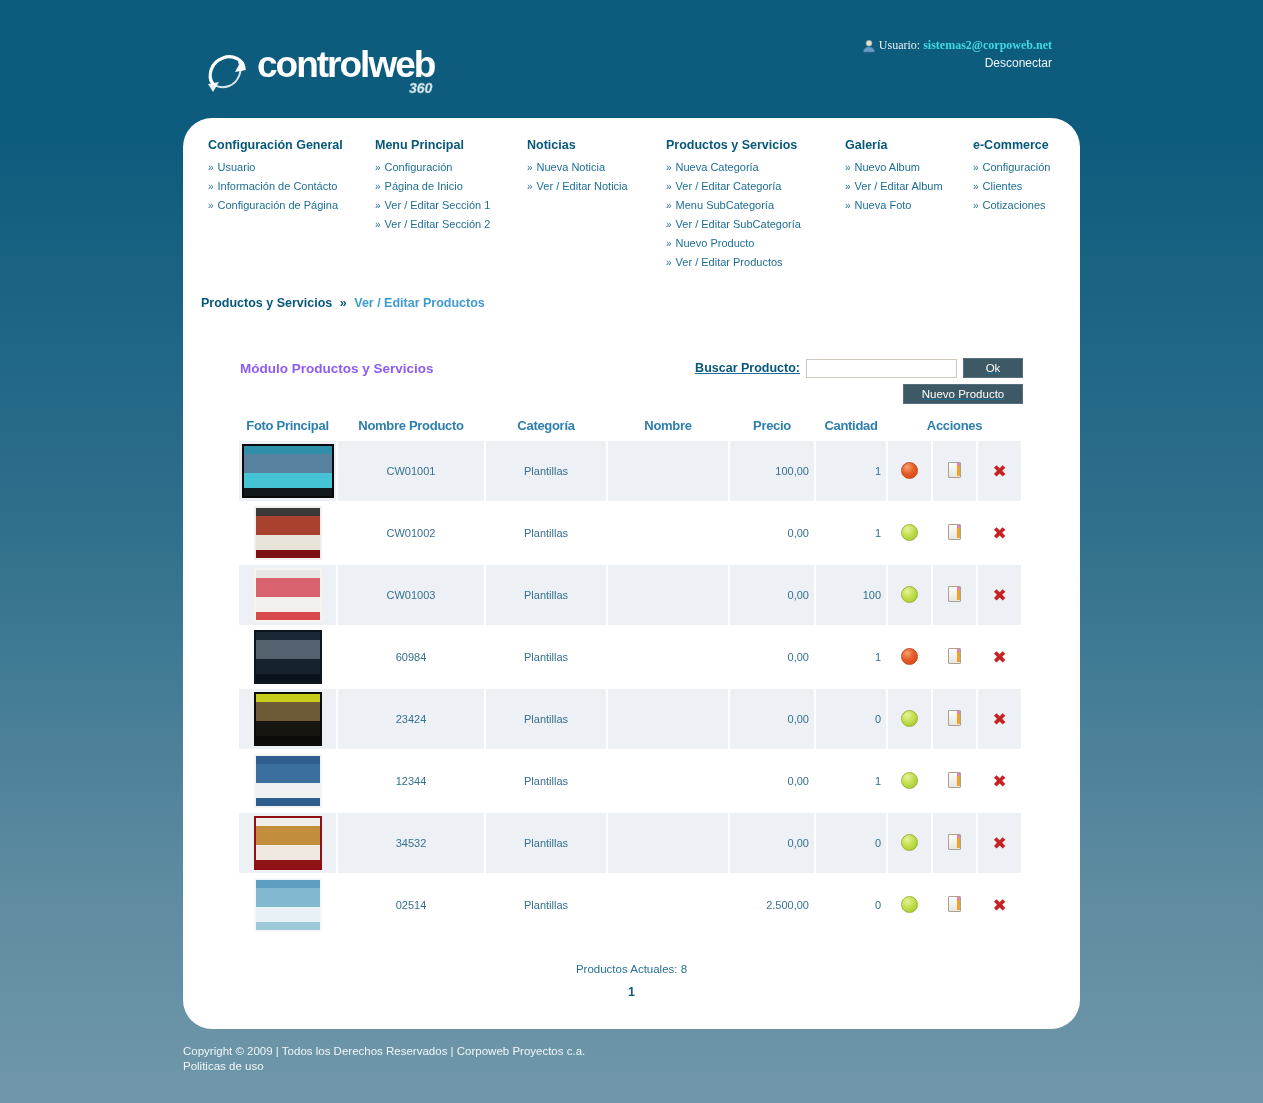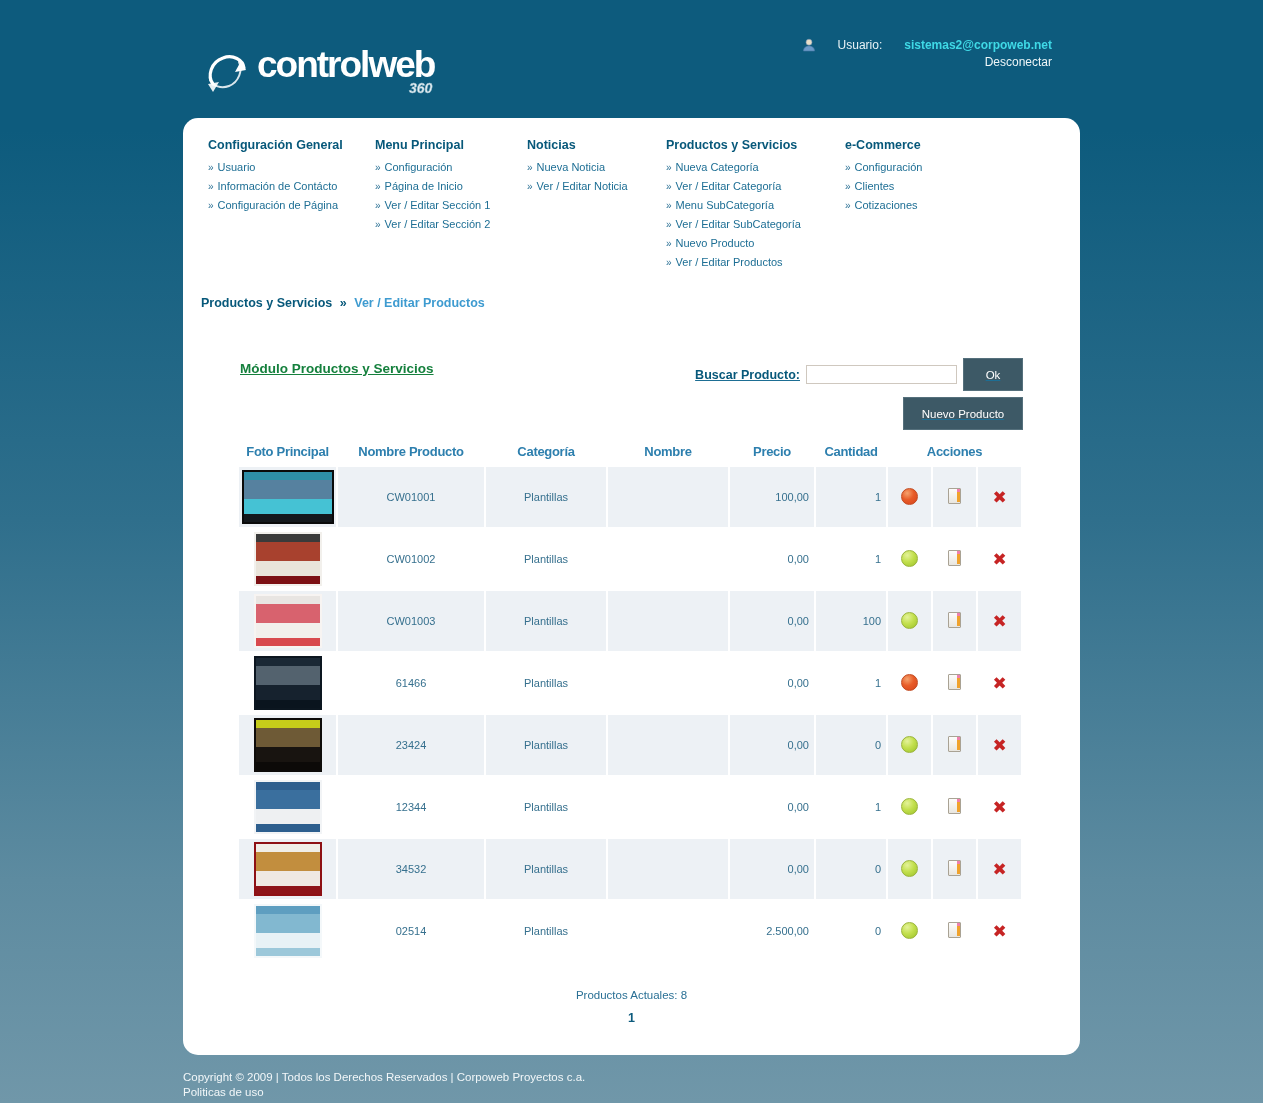--- a/index.html
+++ b/index.html
@@ -15,27 +15,27 @@
 
   
   .top-header { height:118px; position:relative; }
   .logo { position:absolute; left:22px; top:46px; display:flex; align-items:flex-start; cursor:pointer; }
   .logo svg { margin-top:4px; margin-right:8px; }
   .logo-textwrap { display:flex; flex-direction:column; align-items:flex-end; }
   .logo-main { font-size:37px; font-weight:700; letter-spacing:-2px; color:#fff; line-height:38px; }
   .logo-sub { font-size:14px; font-weight:700; font-style:italic; color:#fff; opacity:.9; margin-top:-4px; margin-right:2px;margin-left:16px;
               -webkit-text-stroke:.5px #9fc3d2; }
   .user-block { position:absolute; right:28px; top:38px; text-align:right; font-size:12px; }
-  .user-line { display:flex; align-items:center; justify-content:flex-end; gap:22px; }
+  .user-line { display:flex; align-items:center; justify-content:flex-end; gap:3px;font-family:Liberation Serif, serif; }
   .user-label { color:#e8f2f6; }
   .user-email { color:#3fd9e6; font-weight:700; }
   .logout { margin-top:3px; color:#eef6f8; cursor:pointer; }
 
   
-  .card { background:#fff; border-radius:15px; min-height:906px; padding-top:20px; color:#1d6e94; position:relative; }
+  .card { background:#fff; border-radius:29px; min-height:906px; padding-top:20px; color:#1d6e94; position:relative; }
 
   
   .menu { display:flex; padding-left:25px; }
   .menu-col:nth-child(1){width:167px}
   .menu-col:nth-child(2){width:152px}
   .menu-col:nth-child(3){width:139px}
   .menu-col:nth-child(4){width:179px}
   .menu-col:nth-child(5){width:128px}
   .menu-col:nth-child(6){width:100px}
   .menu-title { font-size:12.5px; font-weight:700; color:#07587a; margin-bottom:6px; }
@@ -43,26 +43,26 @@
   .menu-item .arrow { font-size:10px; margin-right:4px; color:#2a7095; }
 
   
   .breadcrumb { padding:24px 0 0 18px; font-size:12.5px; font-weight:700; height:66px; }
   .crumb-root { color:#07587a; cursor:pointer; }
   .crumb-sep { color:#07587a; margin:0 4px; }
   .crumb-current { color:#3e9bd0; cursor:pointer; }
 
   
   .module-head { display:flex; justify-content:space-between; padding:20px 57px 0 57px; }
-  .module-title { font-size:13.5px; font-weight:700; color:#15803d; padding-top:3px;text-decoration:underline; }
+  .module-title { font-size:13.5px; font-weight:700; color:#8b5cf6; padding-top:3px; }
   .search-zone { display:flex; flex-direction:column; align-items:flex-end;text-decoration:underline; }
   .search-row { display:flex; align-items:center; gap:6px; }
   .search-label { font-size:12.5px; font-weight:700; color:#07587a; }
   .search-input { width:151px; height:19px; border:1px solid #cfc8bf; background:#fff; font-size:11px; padding:0 3px; color:#333; }
-  .btn { background:#3d5966; color:#fff; border:1px solid #55707c; font-size:11.5px; height:33px;
+  .btn { background:#3d5966; color:#fff; border:1px solid #55707c; font-size:11.5px; height:20px;
          display:inline-flex; align-items:center; justify-content:center; cursor:pointer;
          font-family:"Liberation Sans",sans-serif; }
   .btn-ok { width:60px; }
   .btn-new { width:120px; margin-top:6px; }
 
   
   .product-table { margin:8px 0 0 54px; border-collapse:separate; border-spacing:2px; width:786px; table-layout:fixed; }
   .product-table th { font-size:13px; font-weight:700; color:#2d7fae; text-align:center; padding:4px 0 6px 0;
                       letter-spacing:-.3px; background:#fff; }
   .product-table td { height:60px; font-size:11px; color:#36708e; text-align:center; vertical-align:middle; overflow:hidden; }
@@ -199,20 +199,35 @@
 
   <div class="menu-item">
     <span class="arrow">»</span><span class="menu-item-label">Nuevo Producto</span>
   </div>
 
   <div class="menu-item">
     <span class="arrow">»</span><span class="menu-item-label">Ver / Editar Productos</span>
   </div>
 </div>
 
+  <div class="menu-col">
+    <div class="menu-title">Galería</div>
+
+  <div class="menu-item">
+    <span class="arrow">»</span><span class="menu-item-label">Nuevo Album</span>
+  </div>
+
+  <div class="menu-item">
+    <span class="arrow">»</span><span class="menu-item-label">Ver / Editar Album</span>
+  </div>
+
+  <div class="menu-item">
+    <span class="arrow">»</span><span class="menu-item-label">Nueva Foto</span>
+  </div>
+</div>
 
   <div class="menu-col">
     <div class="menu-title">e-Commerce</div>
 
   <div class="menu-item">
     <span class="arrow">»</span><span class="menu-item-label">Configuración</span>
   </div>
 
   <div class="menu-item">
     <span class="arrow">»</span><span class="menu-item-label">Clientes</span>
@@ -325,21 +340,21 @@
 
   <tr class="r-even">
     <td class="c-photo">
       <div class="thumb" style="background: rgb(12, 22, 32);">
                 <div class="stripe s0" style="background: rgb(26, 40, 53);"></div>
                 <div class="stripe s1" style="background: rgb(83, 98, 110);"></div>
                 <div class="stripe s2" style="background: rgb(22, 34, 46);"></div>
                 <div class="stripe s3" style="background: rgb(10, 20, 30);"></div>
               </div>
     </td>
-    <td class="c-name">61466</td>
+    <td class="c-name">60984</td>
     <td class="c-cat">Plantillas</td>
     <td class="c-brand"></td>
     <td class="c-price">0,00</td>
     <td class="c-qty">1</td>
     <td class="c-act"><span class="dot inactive"></span></td>
     <td class="c-act"><span class="edit-icon"></span></td>
     <td class="c-act"><span class="delete-x">✖</span></td>
   </tr>
 
   <tr class="r-odd">

